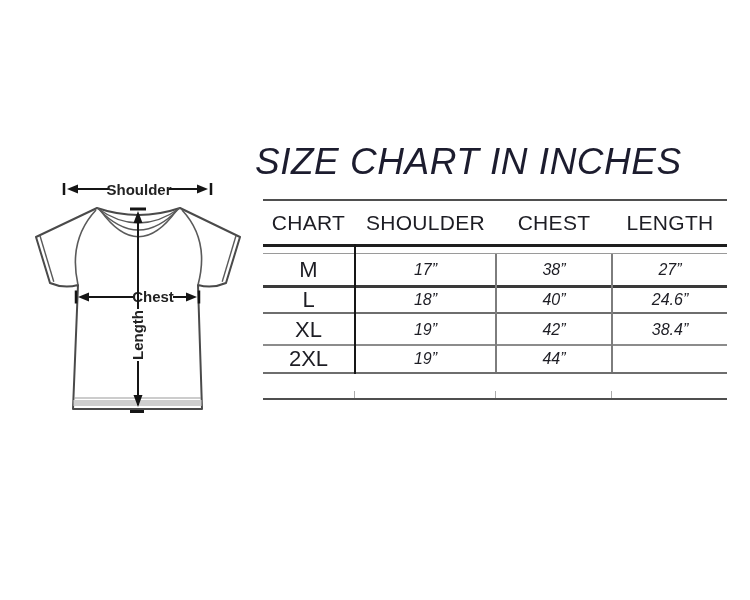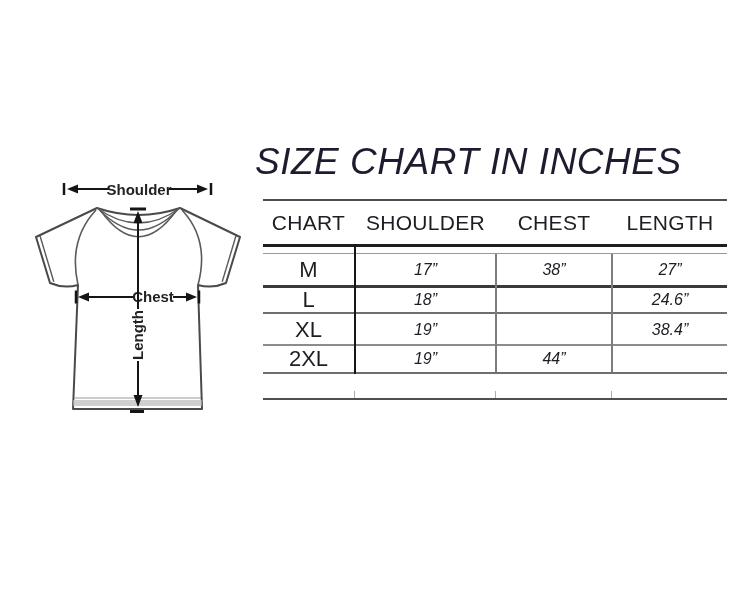--- a/index.html
+++ b/index.html
@@ -143,26 +143,28 @@
     <div class="trow row-m">
       <span class="cell c0 size-cell">M</span>
       <span class="cell c1 val">17”</span>
       <span class="cell c2 val">38”</span>
       <span class="cell c3 val">27”</span>
     </div>
 
     <div class="trow row-l">
       <span class="cell c0 size-cell">L</span>
       <span class="cell c1 val">18”</span>
+      <span class="cell c2 val">40”</span>
       <span class="cell c3 val">24.6”</span>
     </div>
 
     <div class="trow row-xl">
       <span class="cell c0 size-cell">XL</span>
       <span class="cell c1 val">19”</span>
+      <span class="cell c2 val">42”</span>
       <span class="cell c3 val">38.4”</span>
     </div>
 
     <div class="trow row-2xl">
       <span class="cell c0 size-cell">2XL</span>
       <span class="cell c1 val">19”</span>
       <span class="cell c2 val">44”</span>
     </div>
 
   </div>

